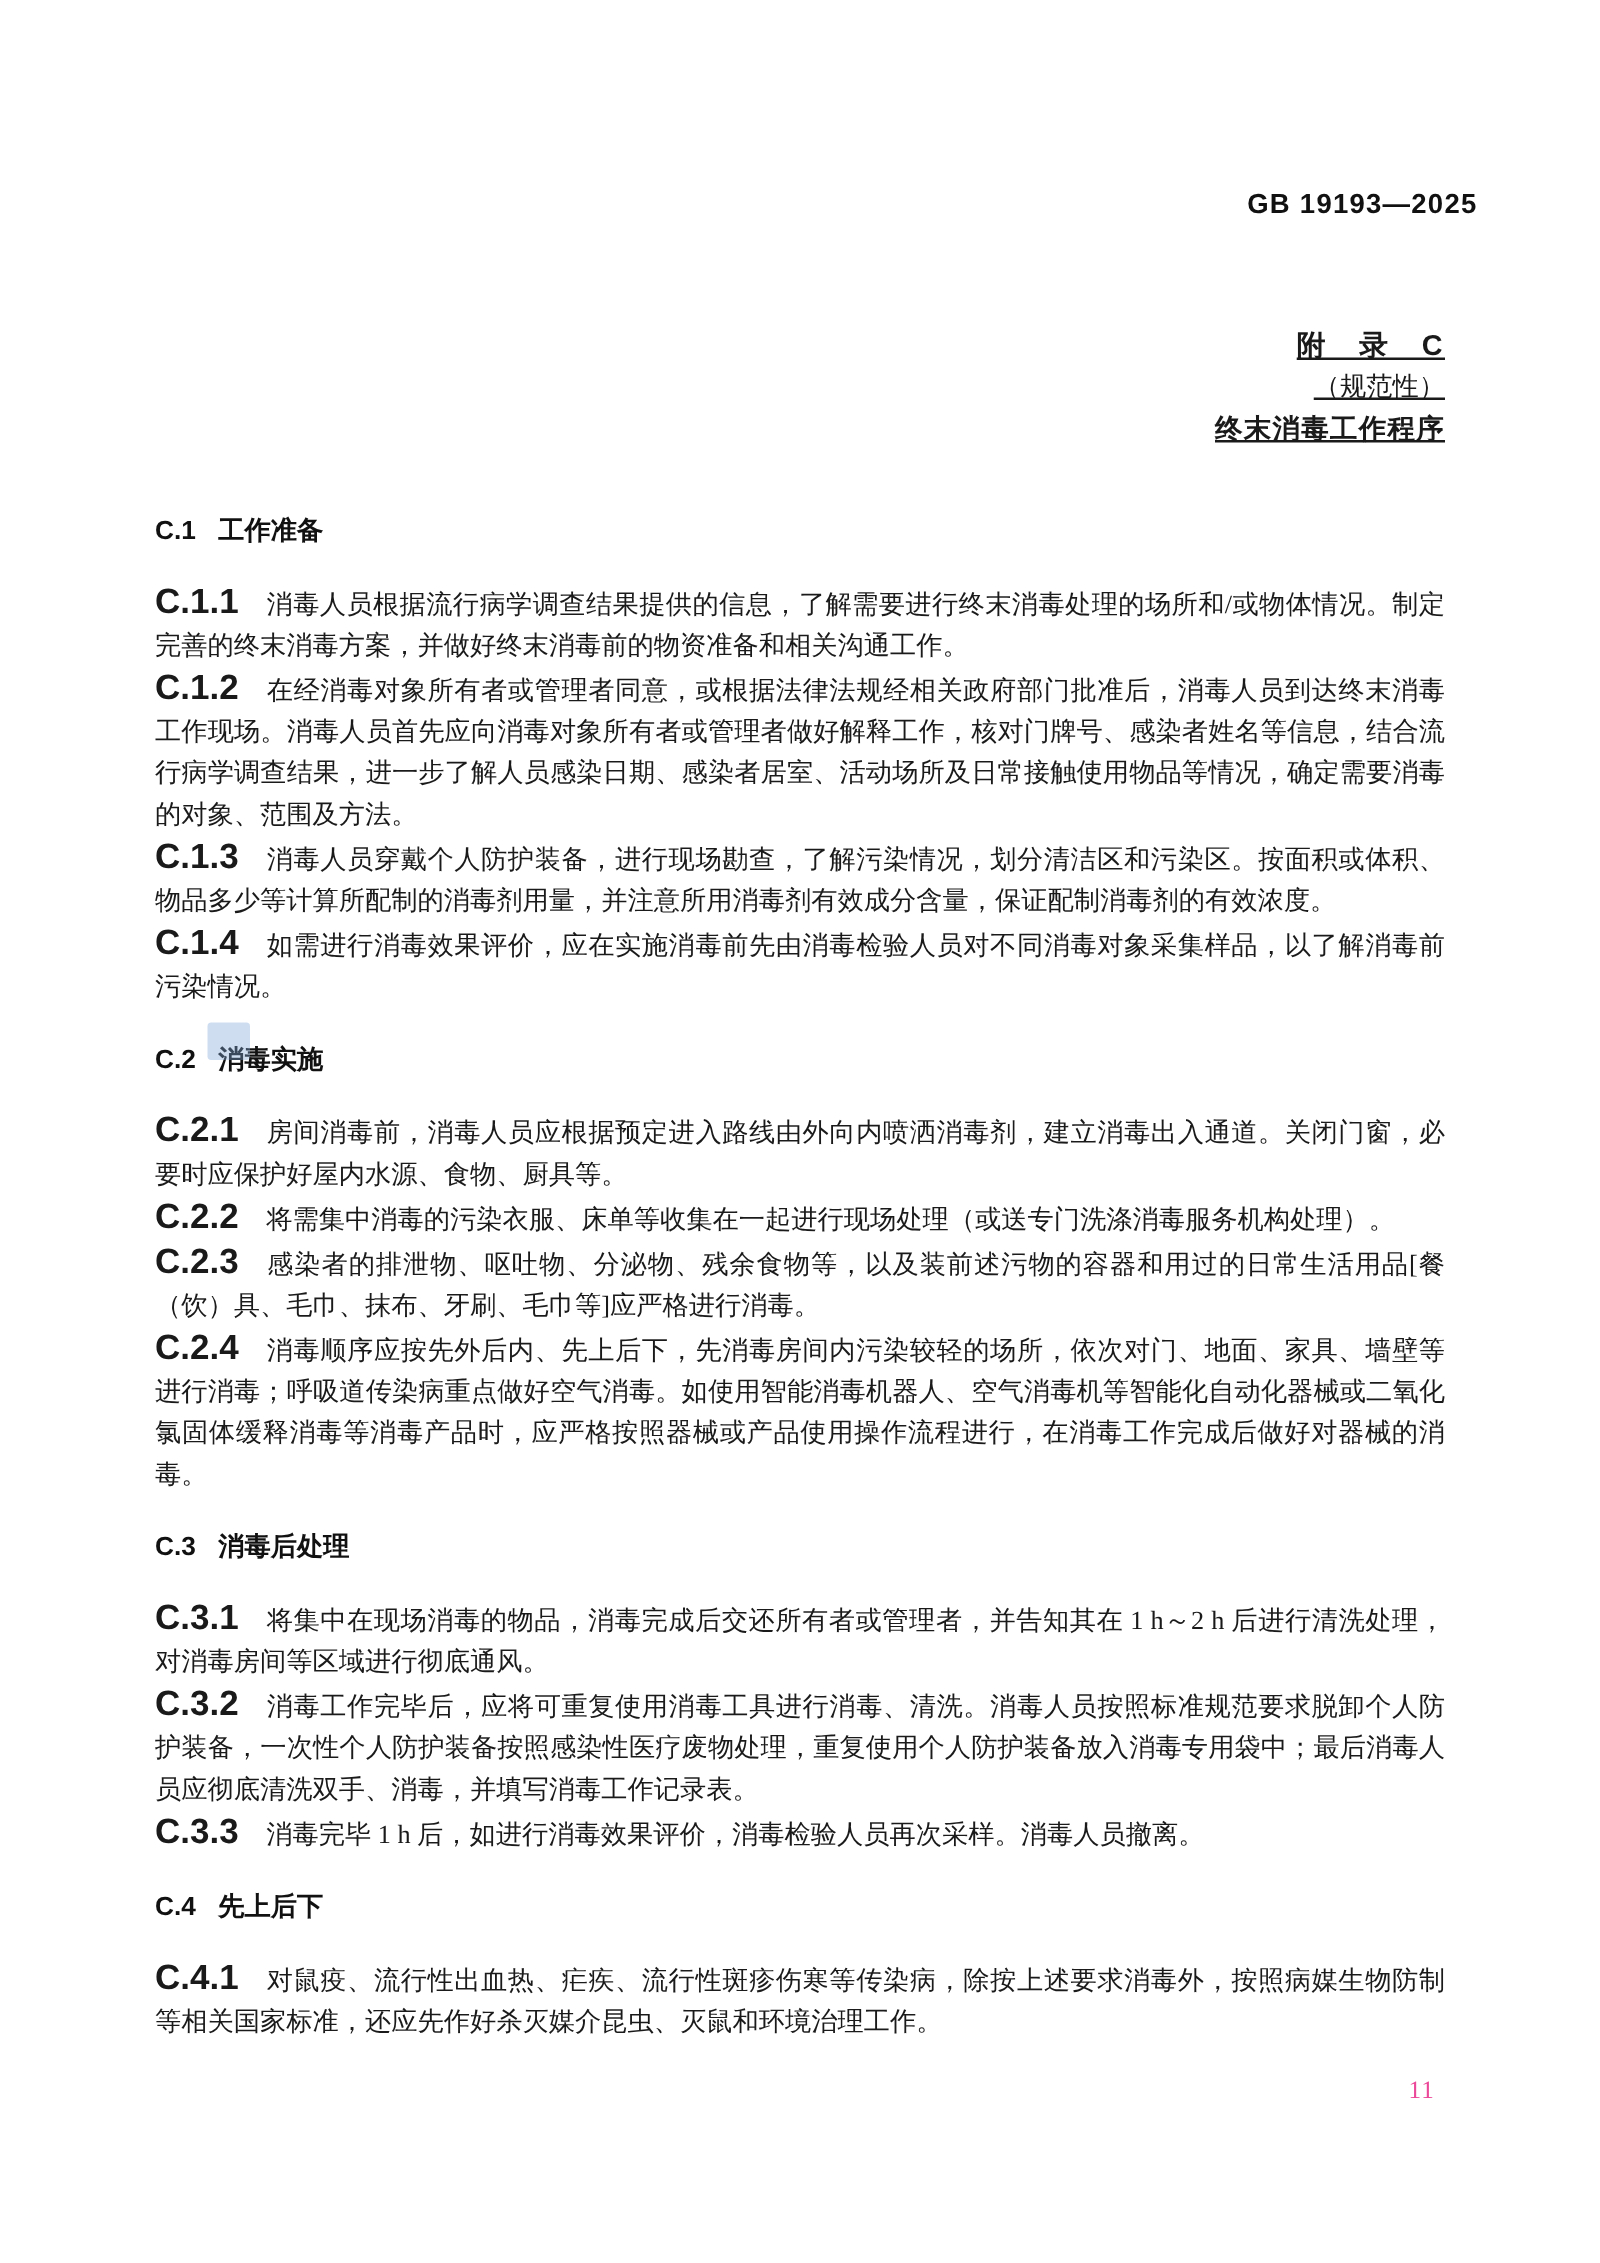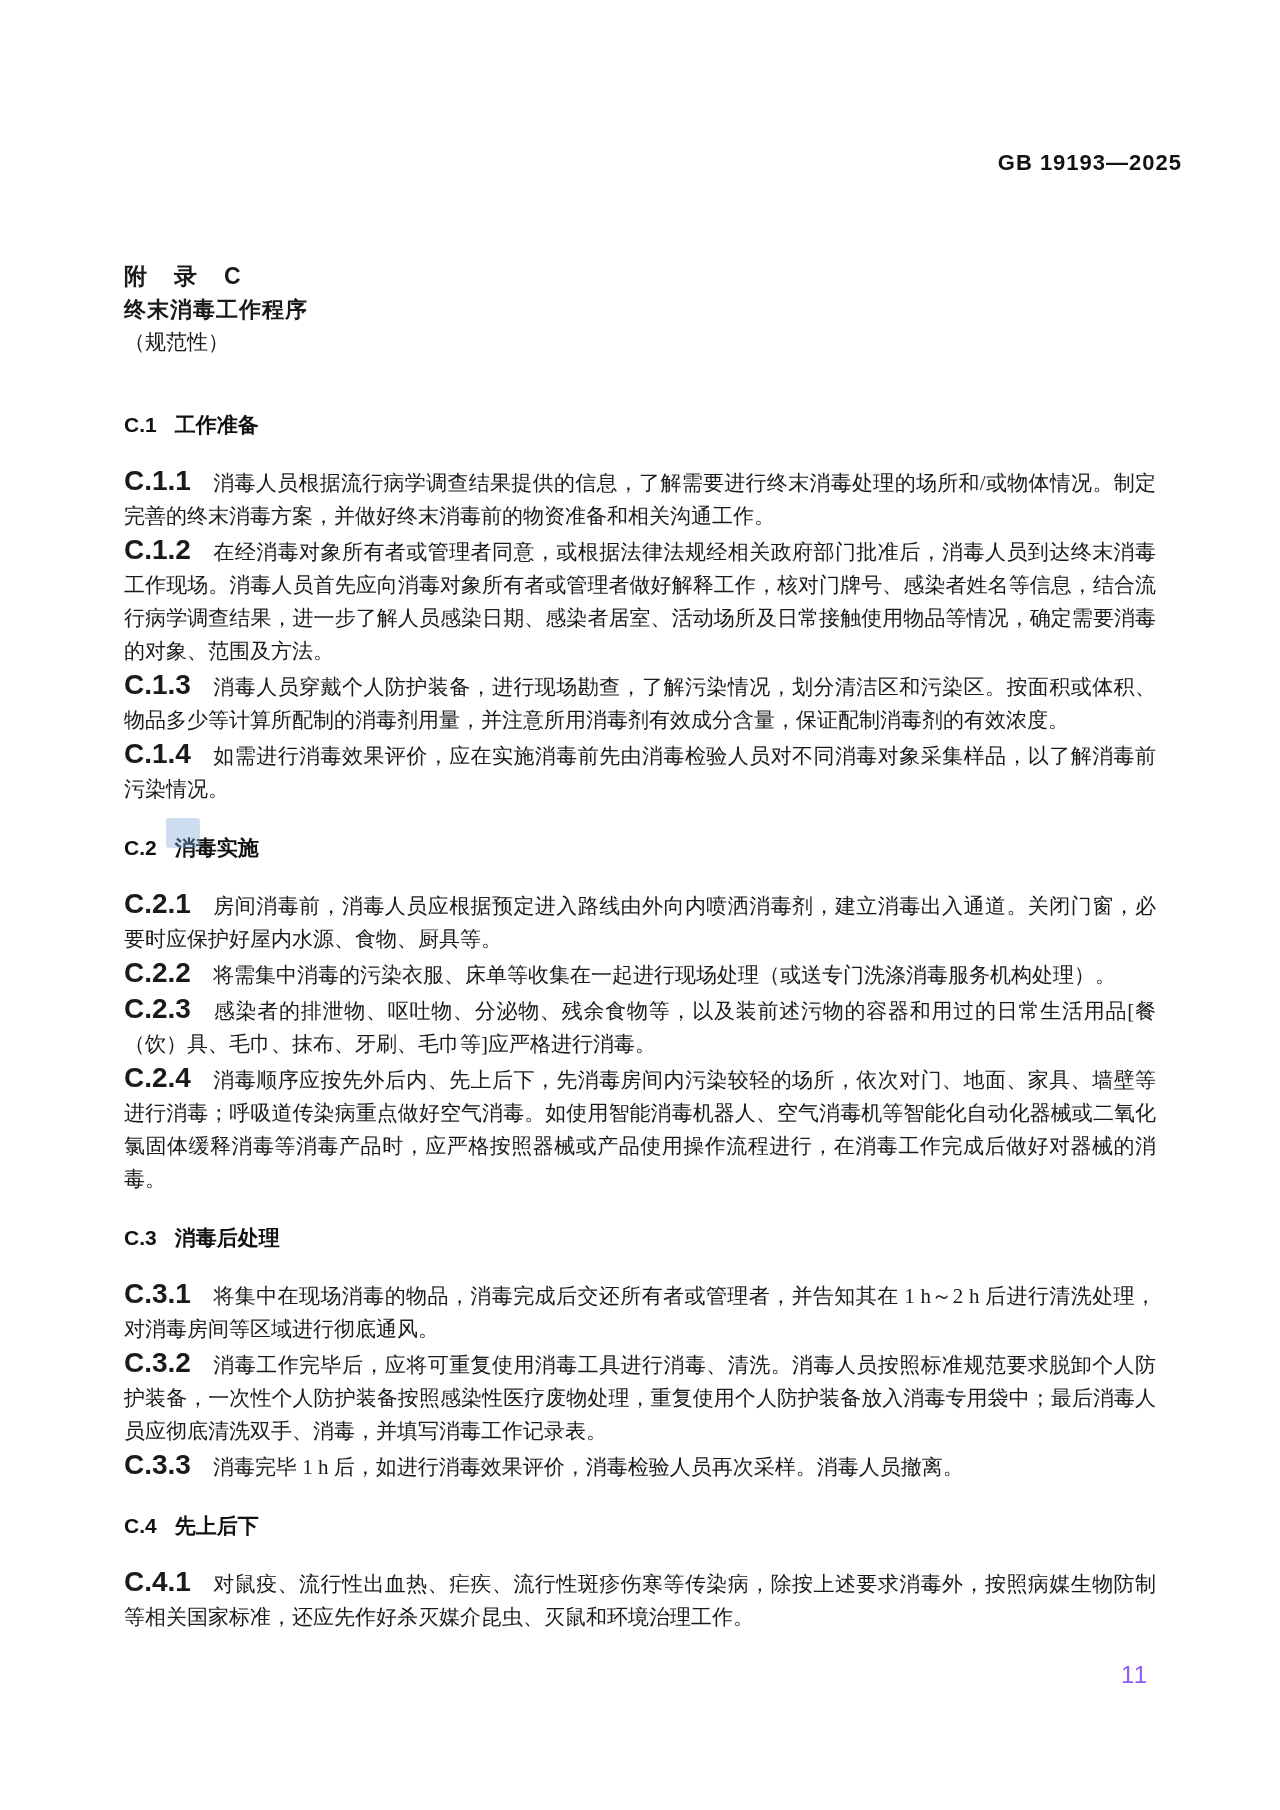--- a/index.html
+++ b/index.html
@@ -28,21 +28,22 @@
     color: #111;
   }
   .content {
     position: absolute;
     left: 124px;
     top: 0;
     width: 1032px;
   }
   .title-block {
     padding-top: 260px;
-    text-align: left;
+    text-align: right;
+    text-decoration: underline;
   }
   .title-line {
     line-height: 33px;
   }
   .title-appendix {
     font-family: "Liberation Sans", sans-serif;
     font-weight: bold;
     font-size: 23px;
     letter-spacing: 2px;
   }
@@ -91,39 +92,39 @@
     width: 34px;
     height: 30px;
     background: rgba(125, 165, 215, 0.38);
     border-radius: 3px;
     filter: blur(0.5px);
   }
   .page-footer {
     position: absolute;
     top: 1661px;
     right: 172px;
-    font-family: Liberation Sans, sans-serif;
-    font-size: 24px;
-    color: #8b5cf6;
+    font-family: Liberation Serif, serif;
+    font-size: 20px;
+    color: #ec4899;
     letter-spacing: 1px;
   }
 </style>
 </head>
 <body>
 
 <div class="page">
 
   <div class="doc-header">GB 19193—2025</div>
 
   <div class="content">
 
     <div class="title-block">
       <div class="title-line title-appendix">附　录　C</div>
+      <div class="title-line title-normative">（规范性）</div>
       <div class="title-line title-subject">终末消毒工作程序</div>
-      <div class="title-line title-normative">（规范性）</div>
     </div>
 
     <h2 class="sec-heading first">
       <span class="sec-num">C.1</span><span class="sec-title">工作准备</span>
     </h2>
     <p class="clause">
       <span class="clause-num">C.1.1</span><span class="clause-text">消毒人员根据流行病学调查结果提供的信息，了解需要进行终末消毒处理的场所和/或物体情况。制定完善的终末消毒方案，并做好终末消毒前的物资准备和相关沟通工作。</span>
     </p>
     <p class="clause">
       <span class="clause-num">C.1.2</span><span class="clause-text">在经消毒对象所有者或管理者同意，或根据法律法规经相关政府部门批准后，消毒人员到达终末消毒工作现场。消毒人员首先应向消毒对象所有者或管理者做好解释工作，核对门牌号、感染者姓名等信息，结合流行病学调查结果，进一步了解人员感染日期、感染者居室、活动场所及日常接触使用物品等情况，确定需要消毒的对象、范围及方法。</span>

